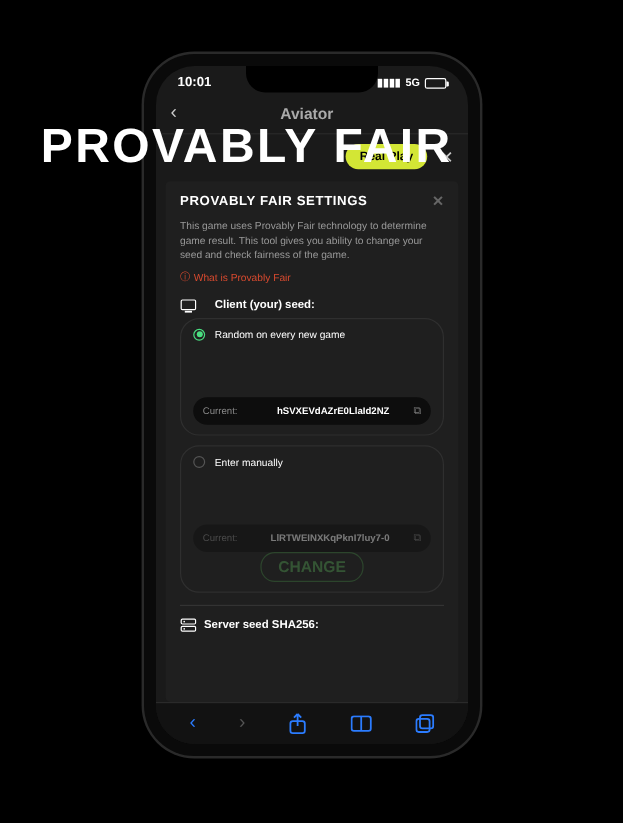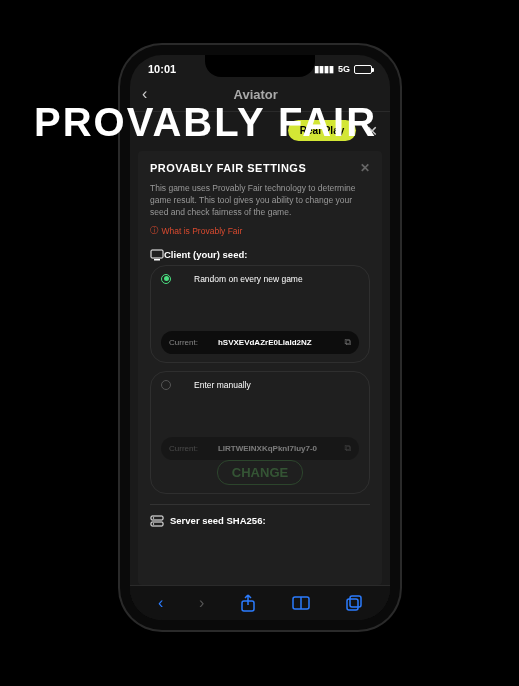--- a/index.html
+++ b/index.html
@@ -115,46 +115,46 @@
     display: flex;
     justify-content: space-between;
     align-items: center;
     margin-bottom: 8px;
     gap: 41px;
   }
   .modal-title { font-size: 11px; font-weight: 700; letter-spacing: 0.5px; }
   .modal-close { color: #666; font-size: 12px; font-weight: 700; }
   .modal-desc { font-size: 8.5px; color: #999; line-height: 1.4; margin-bottom: 6px; }
   .info-link { color: #d94a2f; font-size: 8.5px; display: flex; align-items: center; gap: 3px; margin-bottom: 12px; }
-  .section-header { display: flex; align-items: center; gap: 0; margin-bottom: 4px; }
+  .section-header { display: flex; align-items: center; gap: 15px; margin-bottom: 4px; }
   .section-title { font-size: 9.5px; font-weight: 700; }
   .section-desc { font-size: 8px; color: #999; line-height: 1.4; margin-bottom: 10px; }
   .radio-option {
     border: 1px solid #2f2f2f;
     border-radius: 16px;
     padding: 8px 10px;
     margin-bottom: 8px;
   }
-  .radio-row { display: flex; align-items: center; gap: 23px; font-size: 8.5px; margin-bottom: 6px; }
+  .radio-row { display: flex; align-items: center; gap: 8px; font-size: 8.5px; margin-bottom: 6px; }
   .radio-outer { width: 10px; height: 10px; border-radius: 50%; border: 1.5px solid #4ade80; display: flex; align-items: center; justify-content: center; }
   .radio-outer.off { border-color: #555; }
   .radio-inner { width: 5px; height: 5px; border-radius: 50%; background: #4ade80; }
   .seed-box {
     background: #0d0d0d;
     border-radius: 14px;
     padding: 6px 8px;
     display: flex;
     align-items: center;
     gap: 20px;
     font-size: 8px;
     margin-top: 47px;
   }
   .seed-box.dim { opacity: 0.4; }
   .seed-label { color: #888; }
-  .seed-value { font-weight: 700; flex: 1; overflow: hidden; white-space: nowrap; }
+  .seed-value { font-weight: 700; flex: 1; overflow: hidden; white-space: nowrap; text-align: right; }
   .copy-icon { color: #777; font-size: 9px; }
   .change-btn {
     display: block;
     margin: 0 auto 0;
     background: transparent;
     border: 1px solid #3a6b3a;
     color: #4a8a4a;
     font-size: 13px;
     font-weight: 700;
     padding: 4px 14px;

